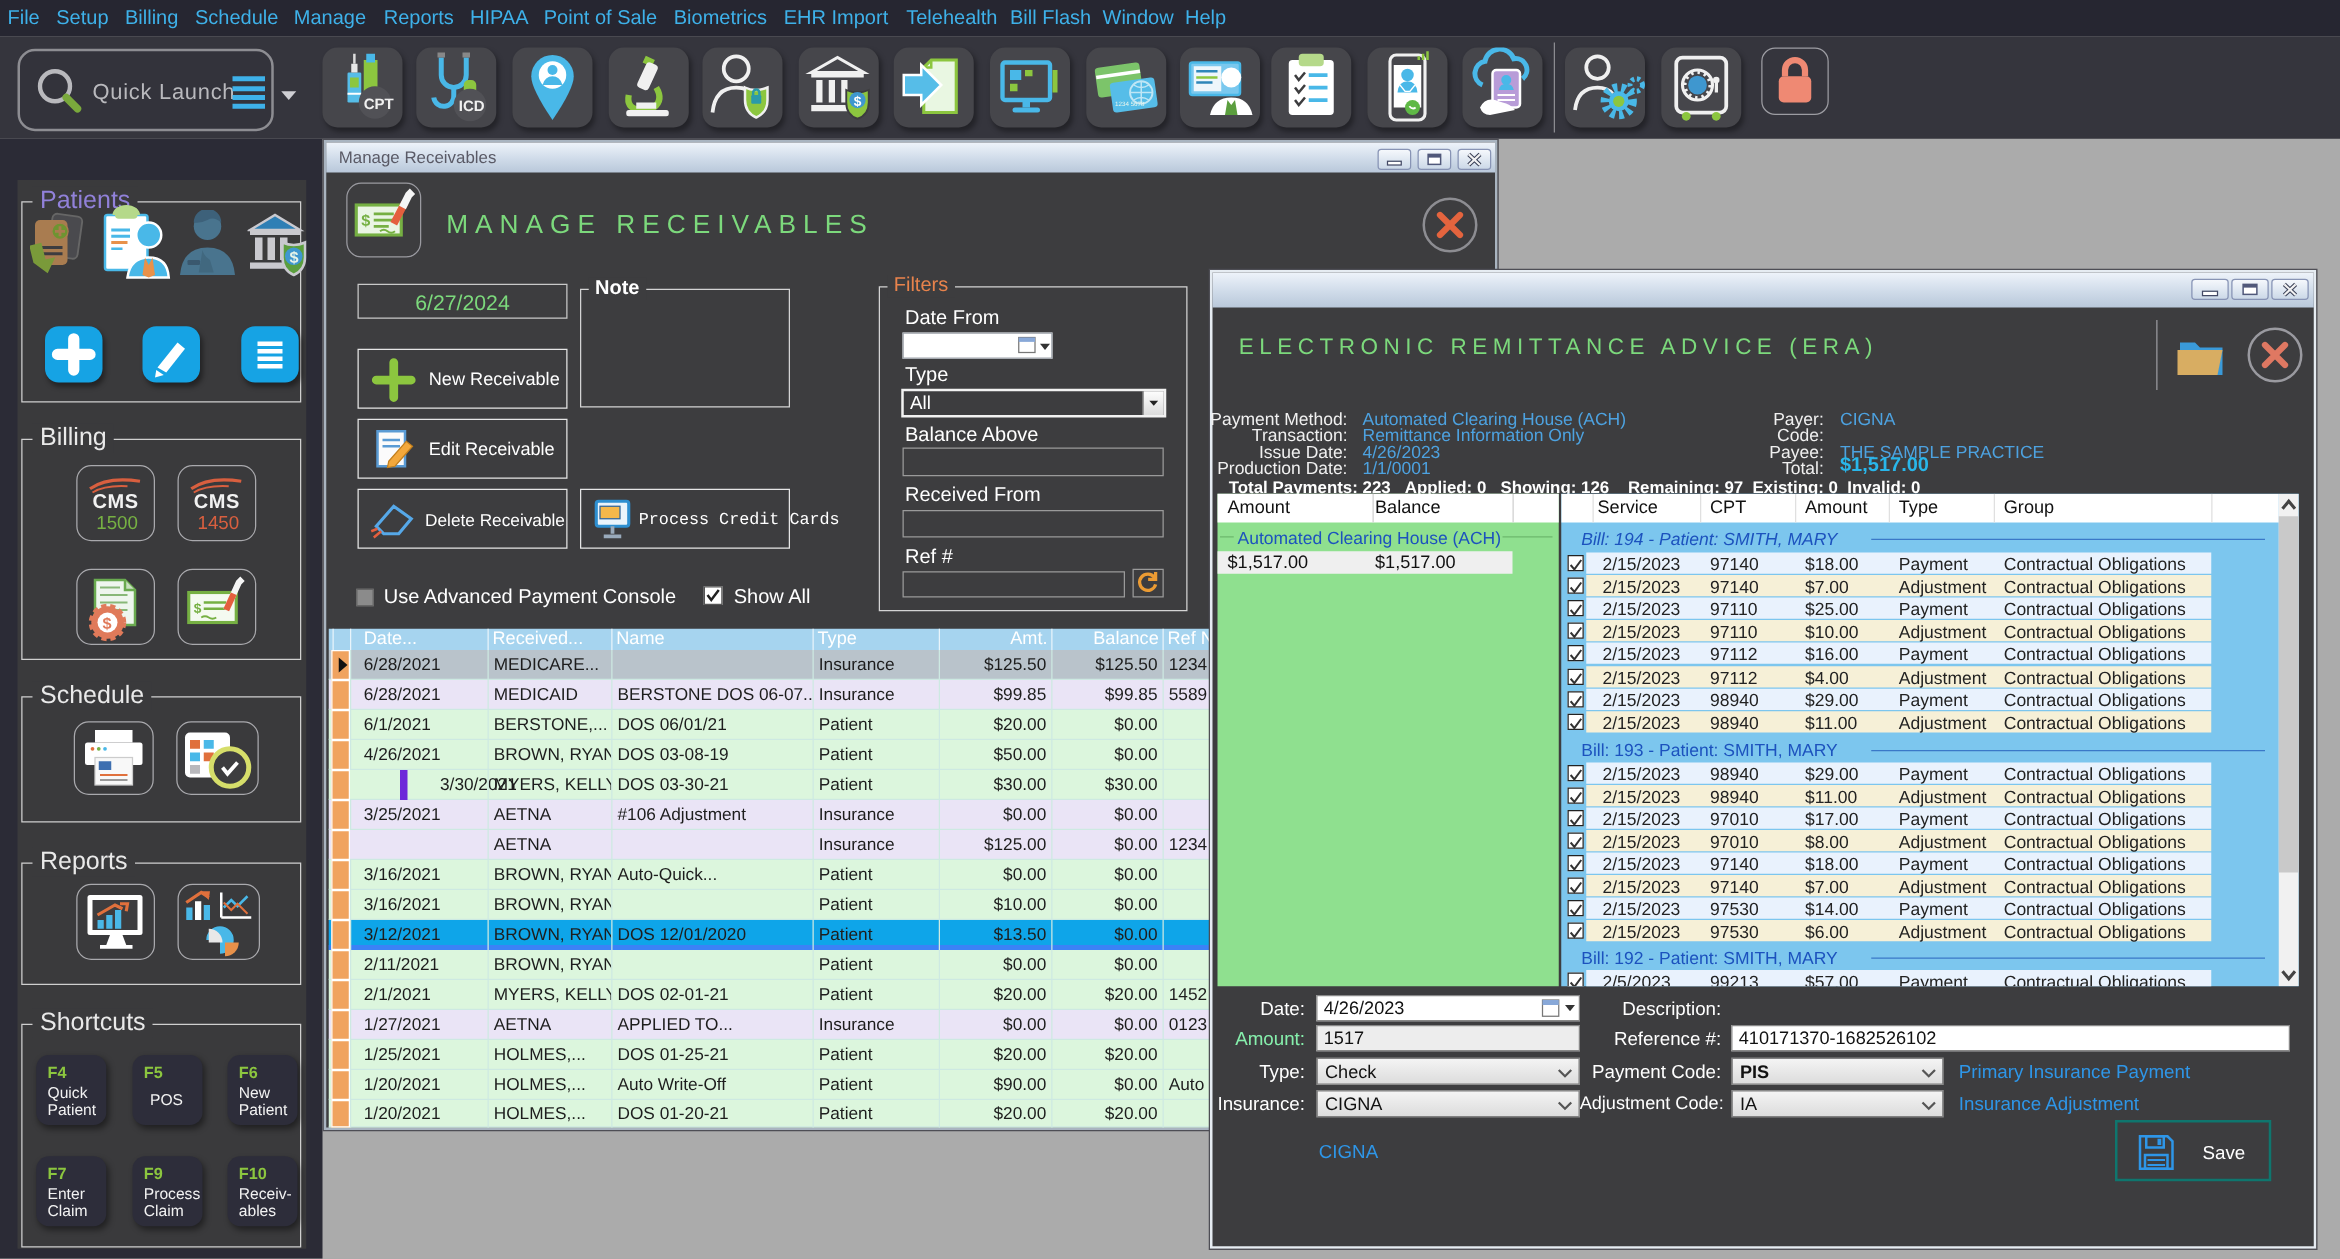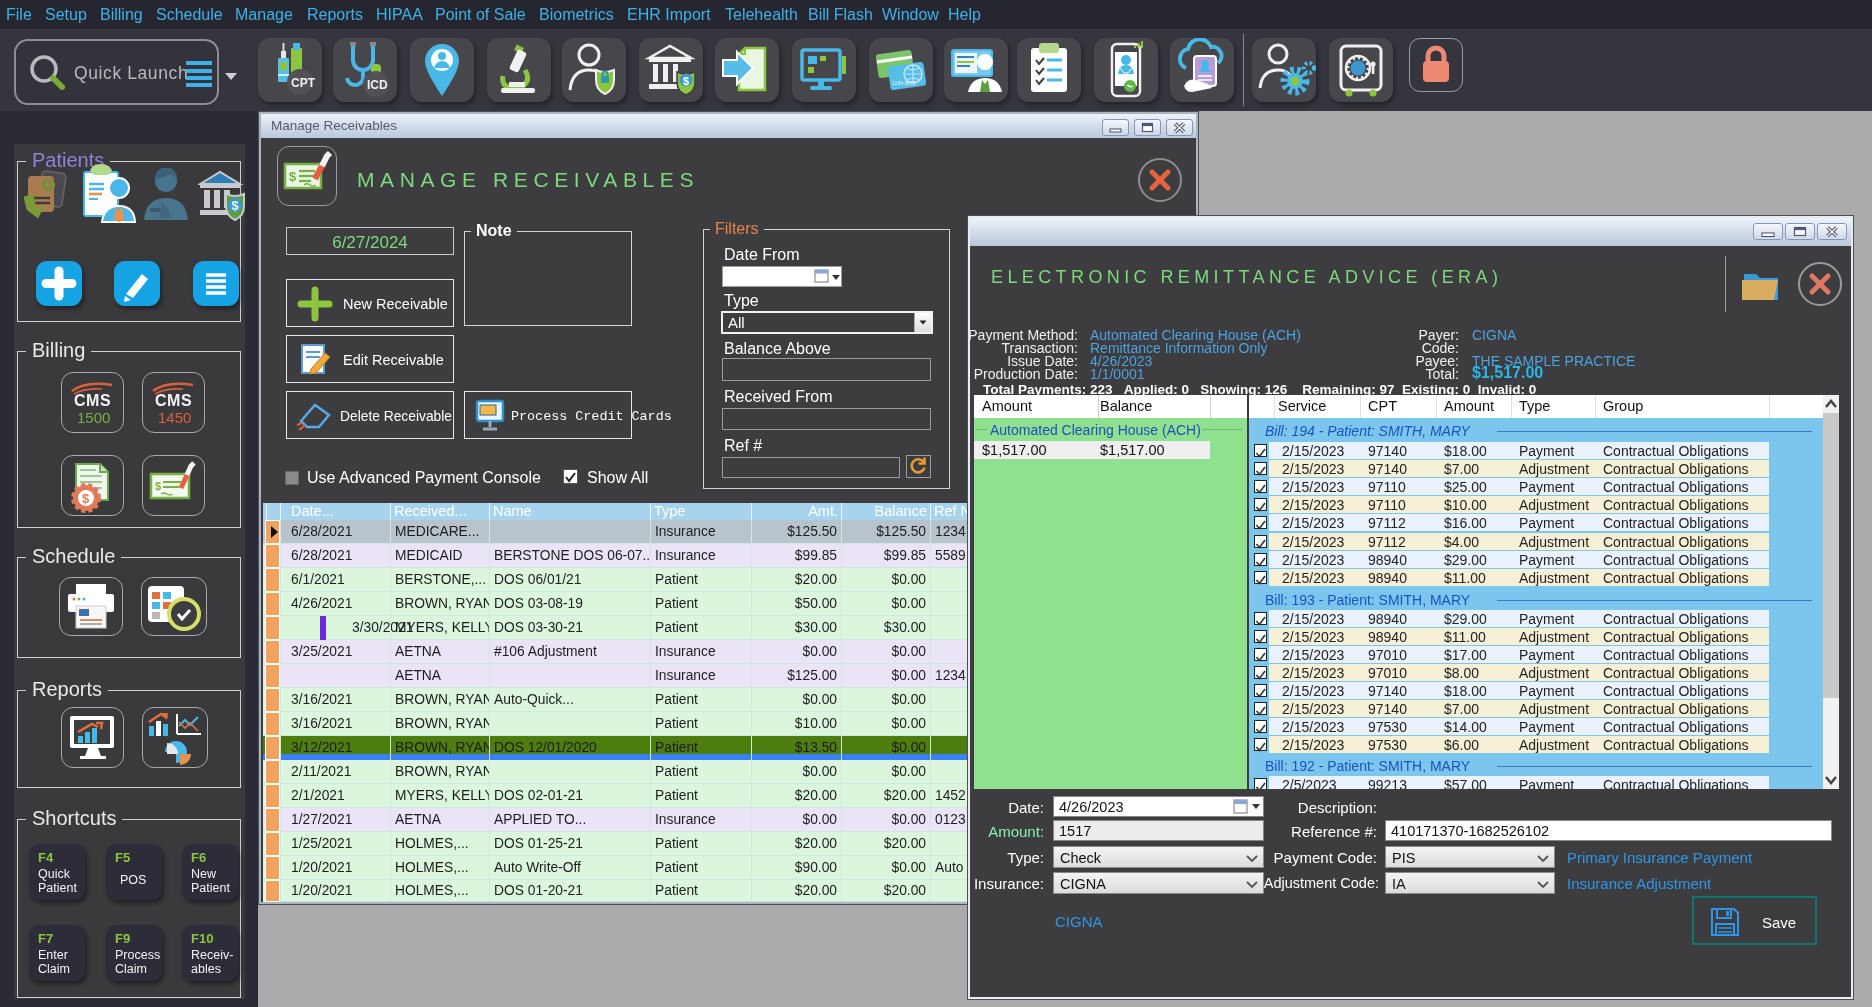--- a/index.html
+++ b/index.html
@@ -662,21 +662,21 @@
         <div style="position:absolute;left:0;top:209px;width:933px;height:24px;background:#dcf6dd;border-bottom:1px solid #cde9e2;">
           <div style="position:absolute;left:2px;top:0;width:15px;height:24px;background:#f0a35f;border:1px solid #fff;"></div>
           <div style="position:absolute;left:17px;top:0;width:110px;height:24px;color:#1d1d1d;font-size:13.8px;line-height:24px;overflow:hidden;white-space:nowrap;border-left:1px solid #cde9e2;padding-left:10px;">3/16/2021</div>
           <div style="position:absolute;left:127px;top:0;width:99px;height:24px;color:#1d1d1d;font-size:13.8px;line-height:24px;overflow:hidden;white-space:nowrap;border-left:1px solid #cde9e2;padding-left:4px;">BROWN, RYAN</div>
           <div style="position:absolute;left:226px;top:0;width:161px;height:24px;color:#1d1d1d;font-size:13.8px;line-height:24px;overflow:hidden;white-space:nowrap;border-left:1px solid #cde9e2;padding-left:4px;"></div>
           <div style="position:absolute;left:387px;top:0;width:101px;height:24px;color:#1d1d1d;font-size:13.8px;line-height:24px;overflow:hidden;white-space:nowrap;border-left:1px solid #cde9e2;padding-left:4px;">Patient</div>
           <div style="position:absolute;left:488px;top:0;width:90px;height:24px;color:#1d1d1d;font-size:13.8px;line-height:24px;overflow:hidden;white-space:nowrap;border-left:1px solid #cde9e2;text-align:right;padding-right:4px;">$10.00</div>
           <div style="position:absolute;left:578px;top:0;width:89px;height:24px;color:#1d1d1d;font-size:13.8px;line-height:24px;overflow:hidden;white-space:nowrap;border-left:1px solid #cde9e2;text-align:right;padding-right:4px;">$0.00</div>
           <div style="position:absolute;left:667px;top:0;width:266px;height:24px;color:#1d1d1d;font-size:13.8px;line-height:24px;overflow:hidden;white-space:nowrap;border-left:1px solid #cde9e2;padding-left:4px;"></div>
         </div>
-        <div style="position:absolute;left:0;top:233px;width:933px;height:24px;background:#4d7c0f;border-bottom:6px solid #3b82f6;text-decoration:underline;">
+        <div style="position:absolute;left:0;top:233px;width:933px;height:24px;background:#0ea5e9;border-bottom:4px solid #3b82f6;text-decoration:underline;">
           <div style="position:absolute;left:2px;top:0;width:15px;height:24px;background:#f0a35f;border:1px solid #fff;"></div>
           <div style="position:absolute;left:17px;top:0;width:110px;height:24px;color:#1d1d1d;font-size:13.8px;line-height:24px;overflow:hidden;white-space:nowrap;border-left:1px solid #cde9e2;padding-left:10px;">3/12/2021</div>
           <div style="position:absolute;left:127px;top:0;width:99px;height:24px;color:#1d1d1d;font-size:13.8px;line-height:24px;overflow:hidden;white-space:nowrap;border-left:1px solid #cde9e2;padding-left:4px;">BROWN, RYAN</div>
           <div style="position:absolute;left:226px;top:0;width:161px;height:24px;color:#1d1d1d;font-size:13.8px;line-height:24px;overflow:hidden;white-space:nowrap;border-left:1px solid #cde9e2;padding-left:4px;">DOS 12/01/2020</div>
           <div style="position:absolute;left:387px;top:0;width:101px;height:24px;color:#1d1d1d;font-size:13.8px;line-height:24px;overflow:hidden;white-space:nowrap;border-left:1px solid #cde9e2;padding-left:4px;">Patient</div>
           <div style="position:absolute;left:488px;top:0;width:90px;height:24px;color:#1d1d1d;font-size:13.8px;line-height:24px;overflow:hidden;white-space:nowrap;border-left:1px solid #cde9e2;text-align:right;padding-right:4px;">$13.50</div>
           <div style="position:absolute;left:578px;top:0;width:89px;height:24px;color:#1d1d1d;font-size:13.8px;line-height:24px;overflow:hidden;white-space:nowrap;border-left:1px solid #cde9e2;text-align:right;padding-right:4px;">$0.00</div>
           <div style="position:absolute;left:667px;top:0;width:266px;height:24px;color:#1d1d1d;font-size:13.8px;line-height:24px;overflow:hidden;white-space:nowrap;border-left:1px solid #cde9e2;padding-left:4px;"></div>
         </div>
         <div style="position:absolute;left:0;top:257px;width:933px;height:24px;background:#dcf6dd;border-bottom:1px solid #cde9e2;">
@@ -1021,21 +1021,21 @@
         <div style="position:absolute;left:83px;top:76px;width:211px;height:22px;background:linear-gradient(#f4f4f4,#dcdcdc);border:1px solid #8a8a8a;">
           <span style="position:absolute;left:6px;top:3px;font-size:14.5px;color:#111;">CIGNA</span>
           <svg width="14" height="20" style="position:absolute;right:4px;top:1px" viewBox="0 0 14 20">
             <path d="M2 8 L7 13 L12 8" stroke="#555" stroke-width="1.8" fill="none"></path>
           </svg>
         </div>
         <div style="position:absolute;left:415px;top:24px;width:447px;height:21px;background:#fff;border:1px solid #888;">
           <span style="position:absolute;left:5px;top:2px;font-size:14.5px;color:#111;">410171370-1682526102</span>
         </div>
         <div style="position:absolute;left:415px;top:50px;width:170px;height:22px;background:linear-gradient(#f4f4f4,#dcdcdc);border:1px solid #8a8a8a;">
-          <span style="position:absolute;left:6px;top:3px;font-size:14.5px;color:#111;">PIS</span>
+          <span style="position:absolute;left:6px;top:3px;font-size:14.5px;color:#111;font-weight:bold;">PIS</span>
           <svg width="14" height="20" style="position:absolute;right:4px;top:1px" viewBox="0 0 14 20">
             <path d="M2 8 L7 13 L12 8" stroke="#555" stroke-width="1.8" fill="none"></path>
           </svg>
         </div>
         <div style="position:absolute;left:415px;top:76px;width:170px;height:22px;background:linear-gradient(#f4f4f4,#dcdcdc);border:1px solid #8a8a8a;">
           <span style="position:absolute;left:6px;top:3px;font-size:14.5px;color:#111;">IA</span>
           <svg width="14" height="20" style="position:absolute;right:4px;top:1px" viewBox="0 0 14 20">
             <path d="M2 8 L7 13 L12 8" stroke="#555" stroke-width="1.8" fill="none"></path>
           </svg>
         </div>

